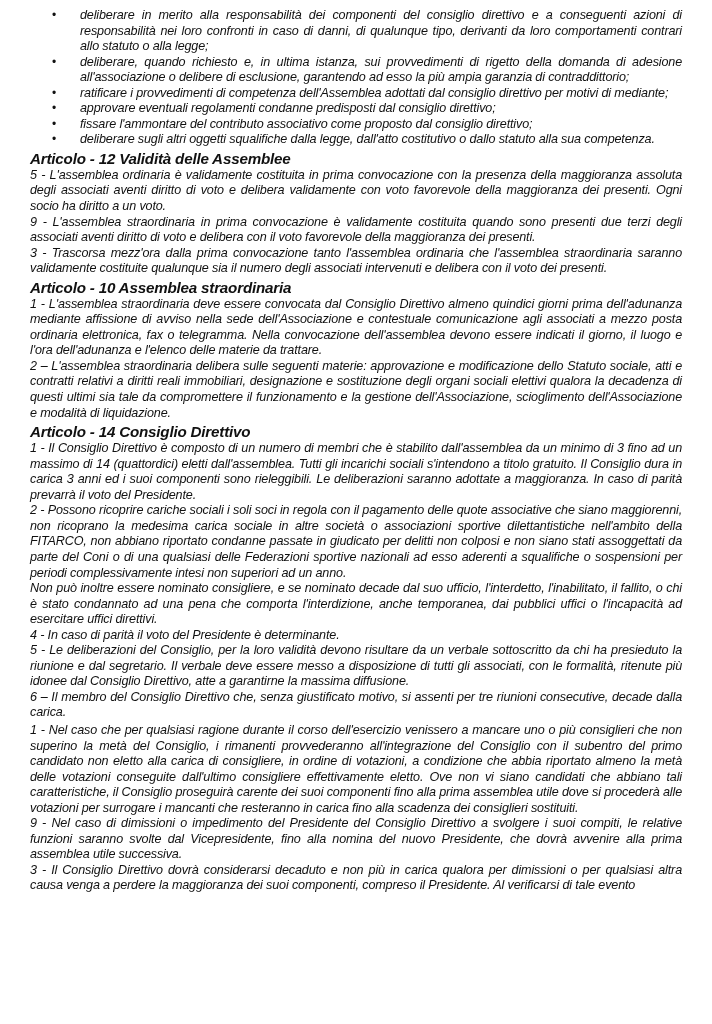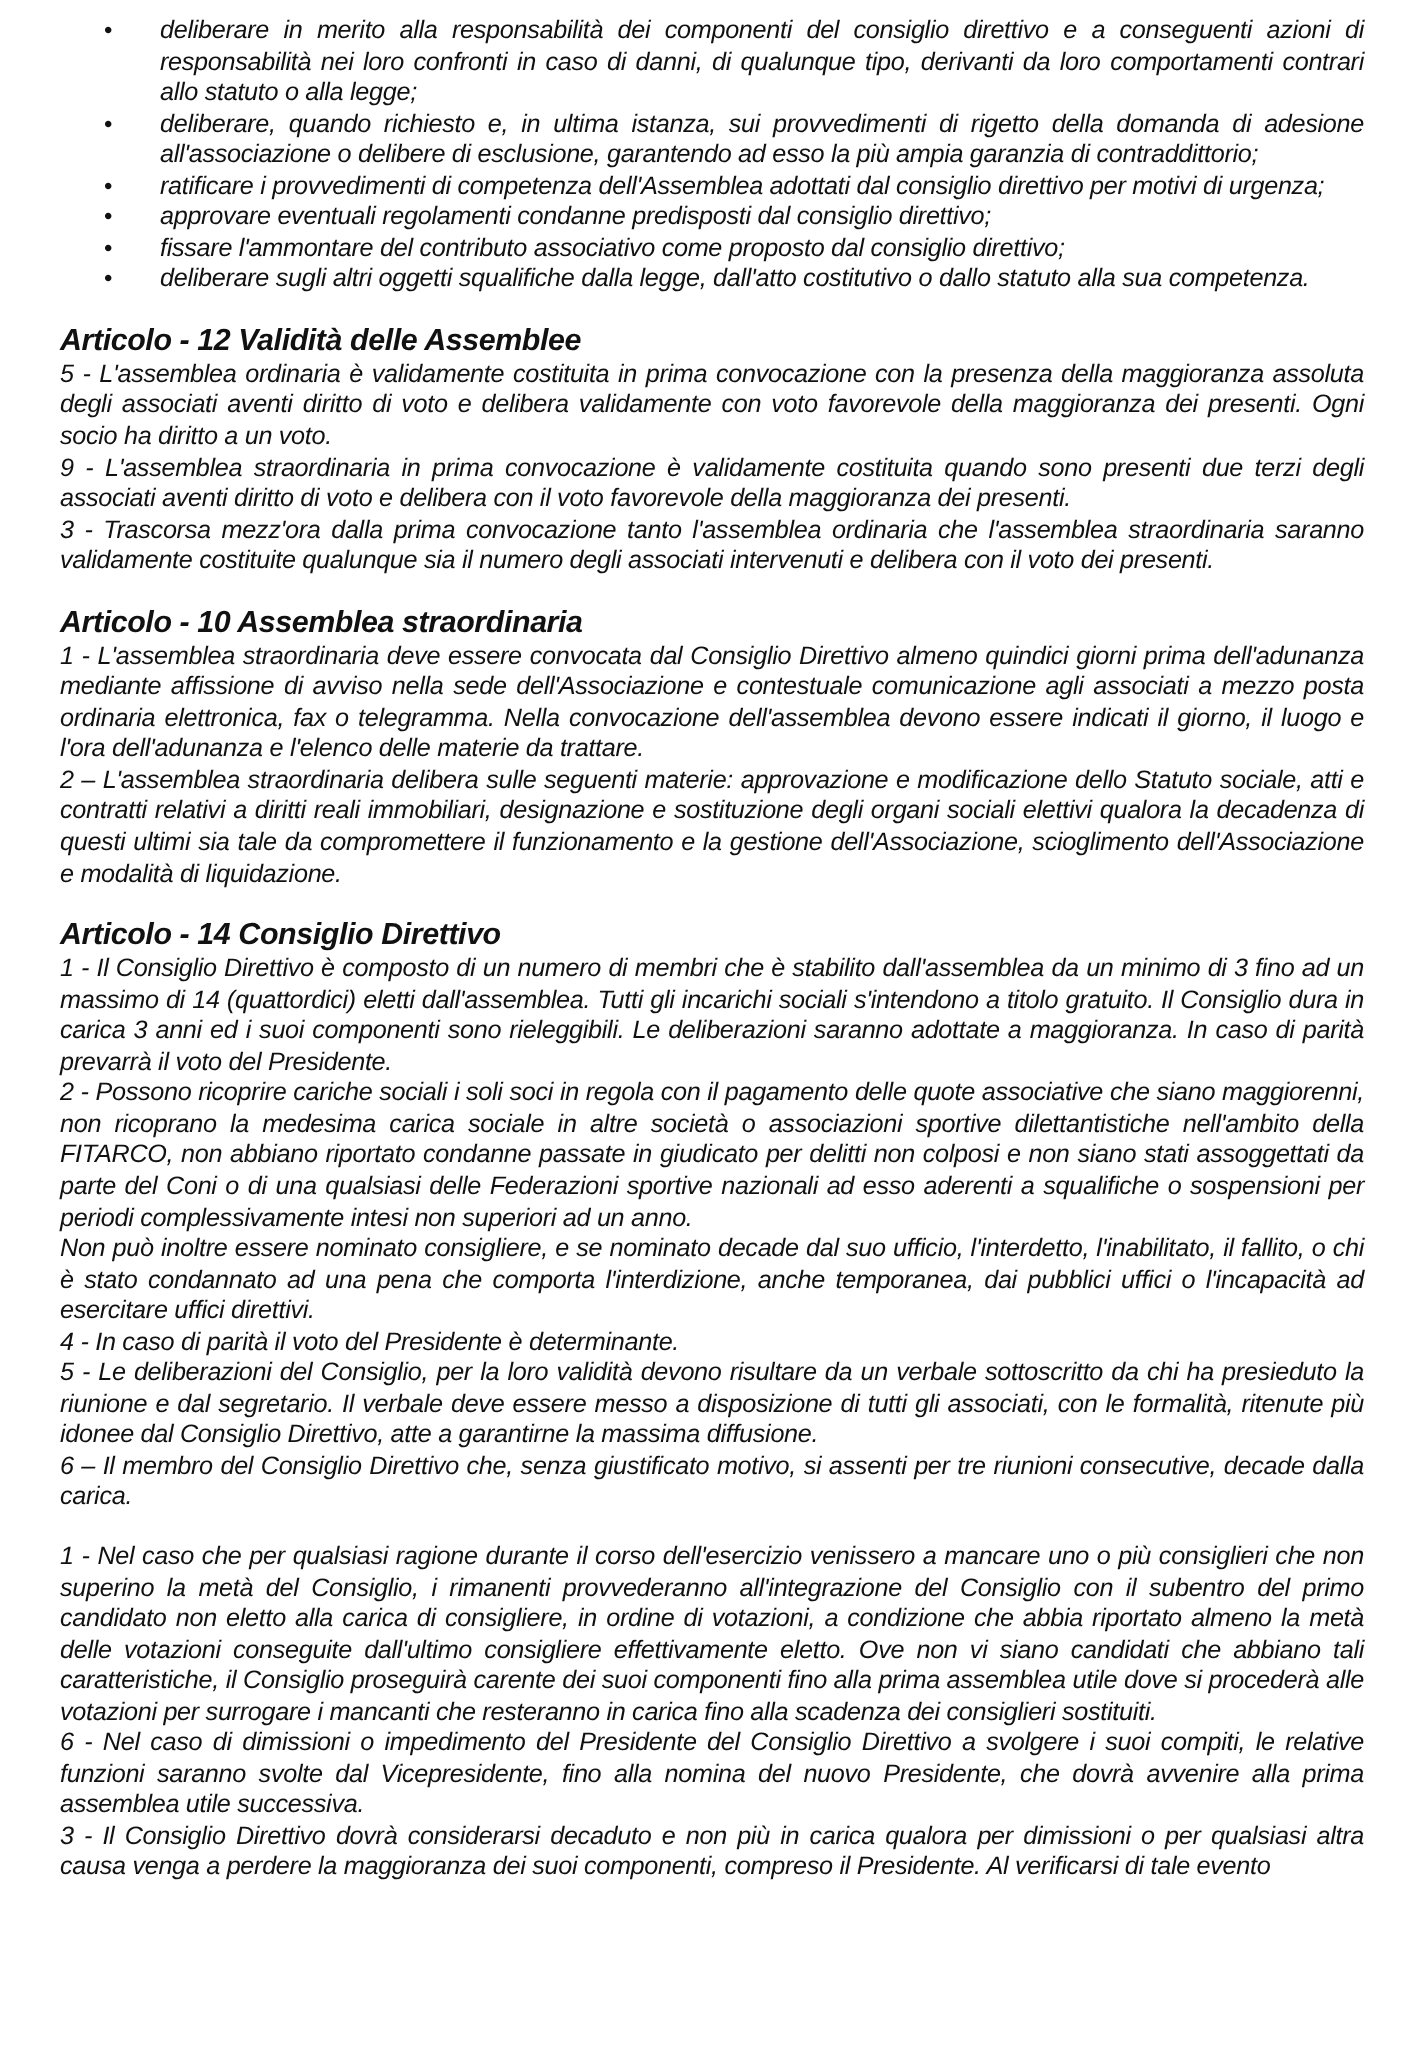--- a/index.html
+++ b/index.html
@@ -11,35 +11,35 @@
     font-size: 12.6px;
     line-height: 15.55px;
     color: #111111;
     letter-spacing: -0.15px;
   }
   ul.bullets { list-style: none; margin: 0; padding: 0 0 0 50px; }
   ul.bullets li { position: relative; text-align: justify; }
   ul.bullets li .bullet {
     position: absolute; left: -28px; top: 0; font-style: normal; font-size: 12px;
   }
-  .section { margin-top: 14px; }
+  .section { margin-top: 2px; }
   .section h2 {
     margin: 0; font-size: 15.2px; font-weight: bold; font-style: italic;
     line-height: 18px; letter-spacing: -0.2px;
   }
   .section p { margin: 0; text-align: justify; }
 </style>
 </head>
 <body>
 
 <div class="page">
   <ul class="bullets">
     <li><span class="bullet">•</span><span>deliberare in merito alla responsabilità dei componenti del consiglio direttivo e a conseguenti azioni di responsabilità nei loro confronti in caso di danni, di qualunque tipo, derivanti da loro comportamenti contrari allo statuto o alla legge;</span></li>
     <li><span class="bullet">•</span><span>deliberare, quando richiesto e, in ultima istanza, sui provvedimenti di rigetto della domanda di adesione all'associazione o delibere di esclusione, garantendo ad esso la più ampia garanzia di contraddittorio;</span></li>
-    <li><span class="bullet">•</span><span>ratificare i provvedimenti di competenza dell'Assemblea adottati dal consiglio direttivo per motivi di urgenza;</span></li>
+    <li><span class="bullet">•</span><span>ratificare i provvedimenti di competenza dell'Assemblea adottati dal consiglio direttivo per motivi di mediante;</span></li>
     <li><span class="bullet">•</span><span>approvare eventuali regolamenti condanne predisposti dal consiglio direttivo;</span></li>
     <li><span class="bullet">•</span><span>fissare l'ammontare del contributo associativo come proposto dal consiglio direttivo;</span></li>
     <li><span class="bullet">•</span><span>deliberare sugli altri oggetti squalifiche dalla legge, dall'atto costitutivo o dallo statuto alla sua competenza.</span></li>
   </ul>
 
   <div class="section">
     <h2>Articolo - 12 Validità delle Assemblee</h2>
     <p>5 - L'assemblea ordinaria è validamente costituita in prima convocazione con la presenza della maggioranza assoluta degli associati aventi diritto di voto e delibera validamente con voto favorevole della maggioranza dei presenti. Ogni socio ha diritto a un voto.</p>
     <p>9 - L'assemblea straordinaria in prima convocazione è validamente costituita quando sono presenti due terzi degli associati aventi diritto di voto e delibera con il voto favorevole della maggioranza dei presenti.</p>
     <p>3 - Trascorsa mezz'ora dalla prima convocazione tanto l'assemblea ordinaria che l'assemblea straordinaria saranno validamente costituite qualunque sia il numero degli associati intervenuti e delibera con il voto dei presenti.</p>
@@ -56,16 +56,16 @@
     <p>1 - Il Consiglio Direttivo è composto di un numero di membri che è stabilito dall'assemblea da un minimo di 3 fino ad un massimo di 14 (quattordici) eletti dall'assemblea. Tutti gli incarichi sociali s'intendono a titolo gratuito. Il Consiglio dura in carica 3 anni ed i suoi componenti sono rieleggibili. Le deliberazioni saranno adottate a maggioranza. In caso di parità prevarrà il voto del Presidente.</p>
     <p>2 - Possono ricoprire cariche sociali i soli soci in regola con il pagamento delle quote associative che siano maggiorenni, non ricoprano la medesima carica sociale in altre società o associazioni sportive dilettantistiche nell'ambito della FITARCO, non abbiano riportato condanne passate in giudicato per delitti non colposi e non siano stati assoggettati da parte del Coni o di una qualsiasi delle Federazioni sportive nazionali ad esso aderenti a squalifiche o sospensioni per periodi complessivamente intesi non superiori ad un anno.</p>
     <p>Non può inoltre essere nominato consigliere, e se nominato decade dal suo ufficio, l'interdetto, l'inabilitato, il fallito, o chi è stato condannato ad una pena che comporta l'interdizione, anche temporanea, dai pubblici uffici o l'incapacità ad esercitare uffici direttivi.</p>
     <p>4 - In caso di parità il voto del Presidente è determinante.</p>
     <p>5 - Le deliberazioni del Consiglio, per la loro validità devono risultare da un verbale sottoscritto da chi ha presieduto la riunione e dal segretario. Il verbale deve essere messo a disposizione di tutti gli associati, con le formalità, ritenute più idonee dal Consiglio Direttivo, atte a garantirne la massima diffusione.</p>
     <p>6 – Il membro del Consiglio Direttivo che, senza giustificato motivo, si assenti per tre riunioni consecutive, decade dalla carica.</p>
   </div>
 
   <div class="section">
     <p>1 - Nel caso che per qualsiasi ragione durante il corso dell'esercizio venissero a mancare uno o più consiglieri che non superino la metà del Consiglio, i rimanenti provvederanno all'integrazione del Consiglio con il subentro del primo candidato non eletto alla carica di consigliere, in ordine di votazioni, a condizione che abbia riportato almeno la metà delle votazioni conseguite dall'ultimo consigliere effettivamente eletto. Ove non vi siano candidati che abbiano tali caratteristiche, il Consiglio proseguirà carente dei suoi componenti fino alla prima assemblea utile dove si procederà alle votazioni per surrogare i mancanti che resteranno in carica fino alla scadenza dei consiglieri sostituiti.</p>
-    <p>6 - Nel caso di dimissioni o impedimento del Presidente del Consiglio Direttivo a svolgere i suoi compiti, le relative funzioni saranno svolte dal Vicepresidente, fino alla nomina del nuovo Presidente, che dovrà avvenire alla prima assemblea utile successiva.</p>
+    <p>9 - Nel caso di dimissioni o impedimento del Presidente del Consiglio Direttivo a svolgere i suoi compiti, le relative funzioni saranno svolte dal Vicepresidente, fino alla nomina del nuovo Presidente, che dovrà avvenire alla prima assemblea utile successiva.</p>
     <p>3 - Il Consiglio Direttivo dovrà considerarsi decaduto e non più in carica qualora per dimissioni o per qualsiasi altra causa venga a perdere la maggioranza dei suoi componenti, compreso il Presidente. Al verificarsi di tale evento</p>
   </div>
 </div>
 
 </body></html>

